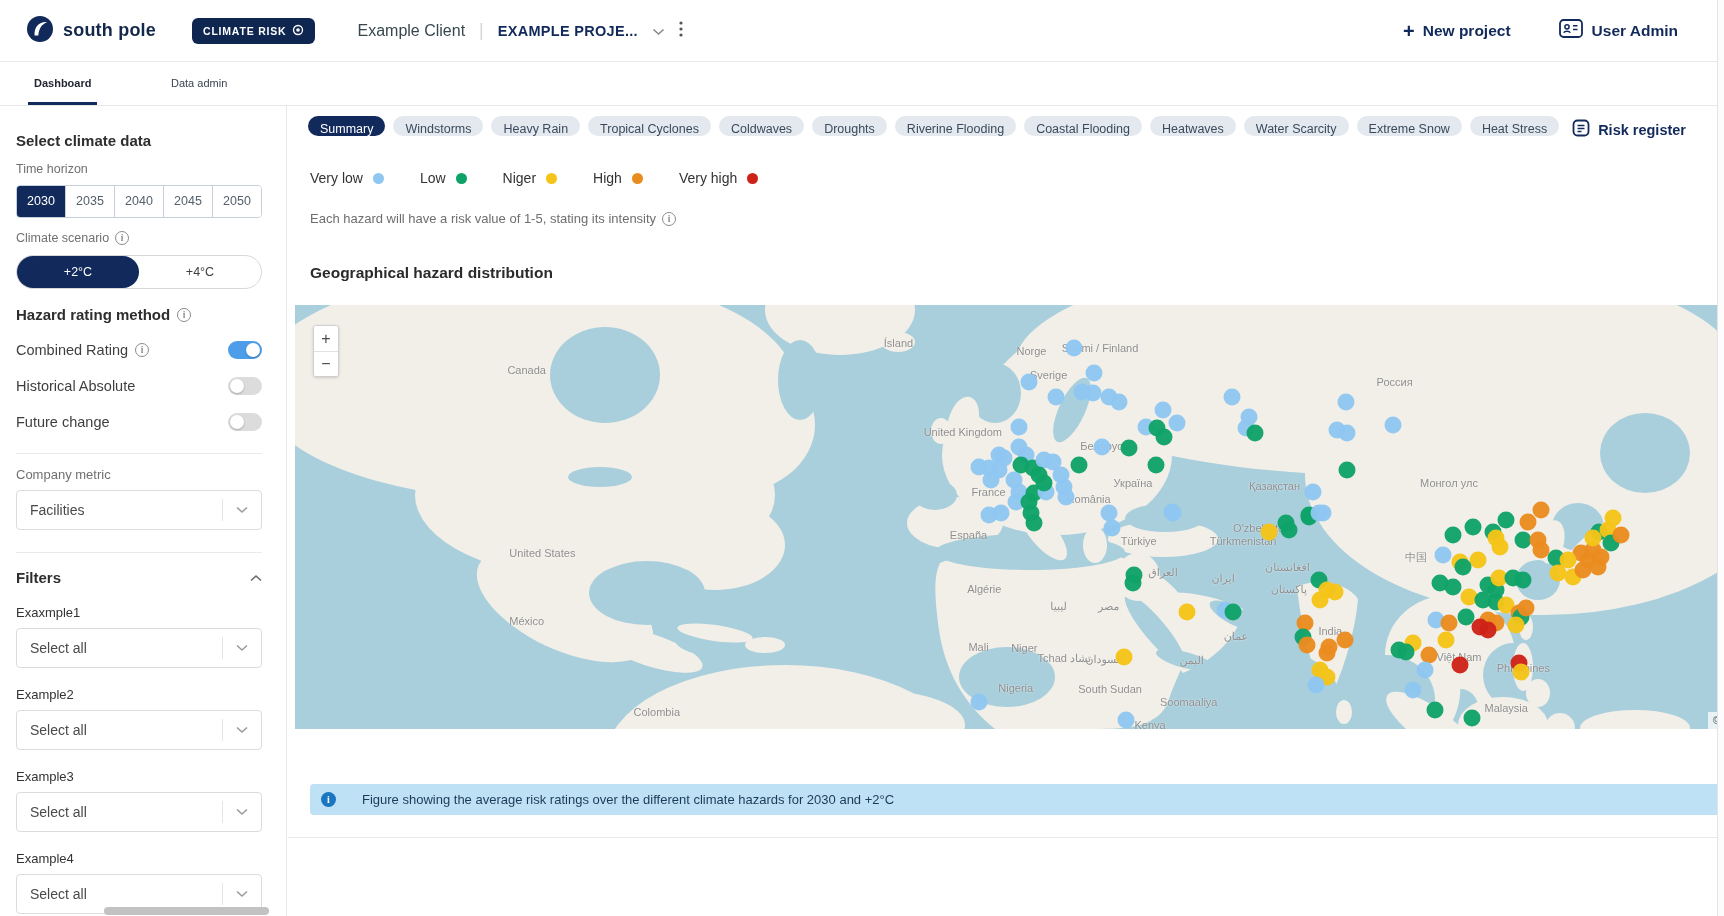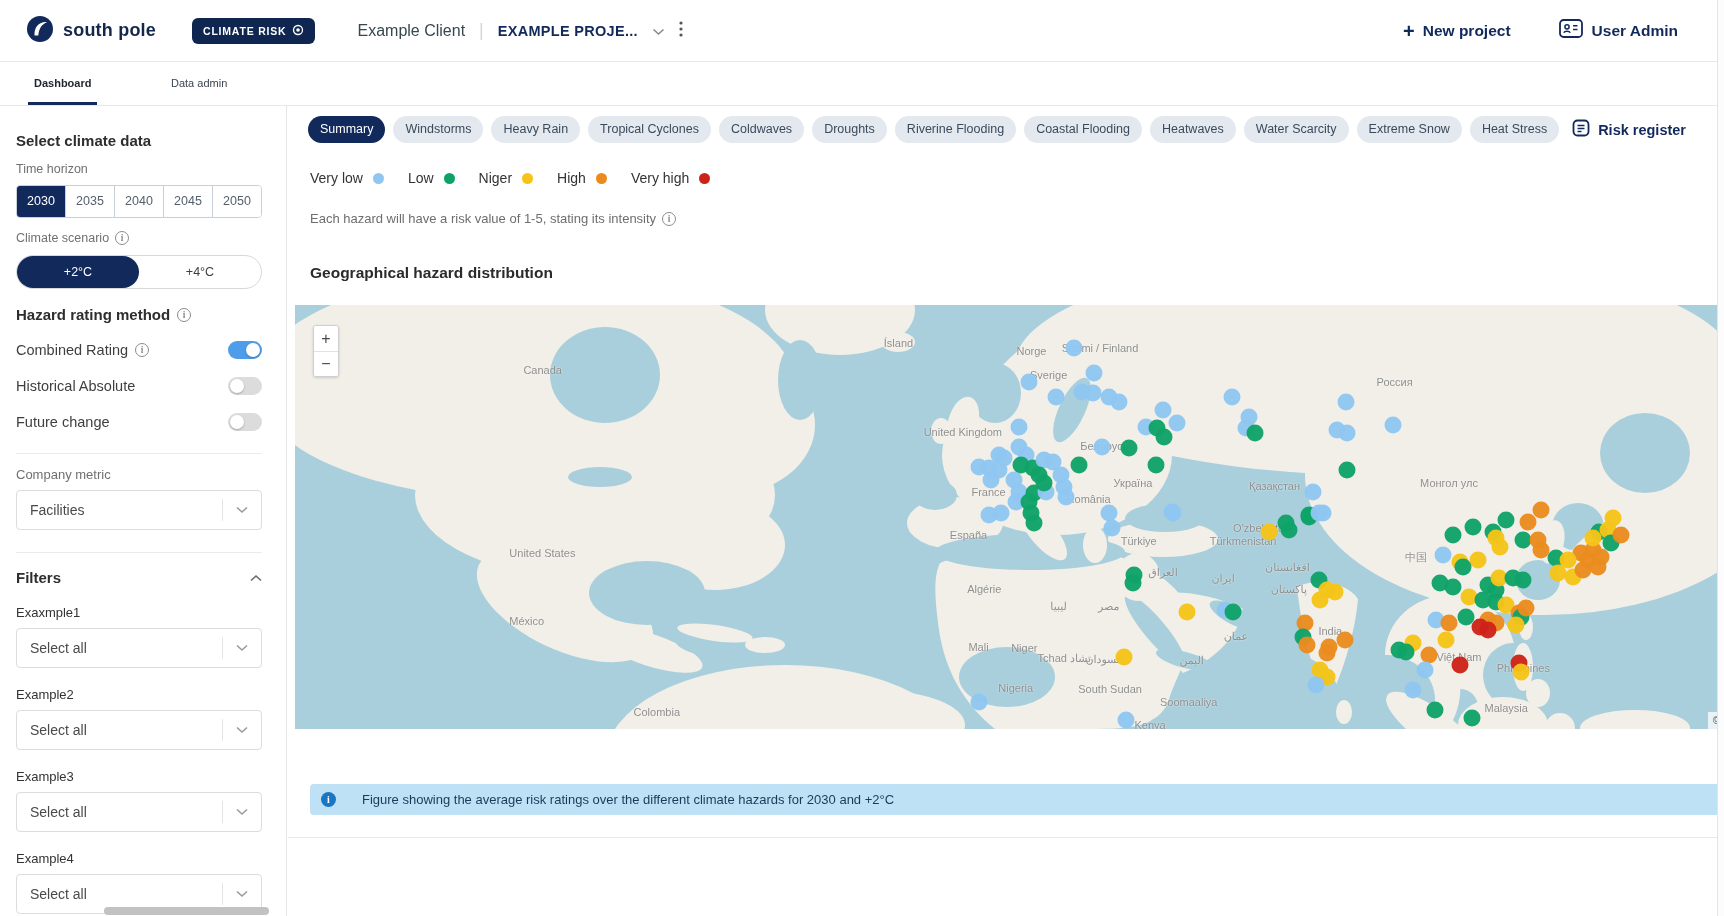--- a/index.html
+++ b/index.html
@@ -59,26 +59,26 @@
   .filters-title { font-size:15px; font-weight:bold; color:#2E2E2E; }
   .f-label { margin-top:19px; font-size:13px; color:#333; }
 
   .info-icon { display:inline-flex; width:14px; height:14px; border:1.2px solid #8C8C8C; border-radius:50%;
     align-items:center; justify-content:center; color:#8C8C8C; flex:none; }
   .info-icon::after { content:"i"; font-size:9.5px; font-family:"Liberation Serif",serif; font-weight:bold; }
 
   
   .main { position:absolute; top:106px; left:288px; right:0; bottom:0; background:#fff; overflow:hidden; }
   .chips { position:absolute; top:10px; left:20px; right:220px; display:flex; gap:8px; flex-wrap:nowrap; }
-  .chip { height:27px; line-height:27px; padding:0 12px; border-radius:14px; background:#E3E9EF; color:#3A4A5C;
+  .chip { height:20px; line-height:27px; padding:0 12px; border-radius:14px; background:#E3E9EF; color:#3A4A5C;
     font-size:12.5px; white-space:nowrap; cursor:pointer; }
   .chip.sel { background:#12295B; color:#fff; }
   .risk-register { position:absolute; top:13px; right:38px; display:flex; align-items:center; gap:8px;
     color:#12295B; font-size:14.5px; font-weight:bold; cursor:pointer; }
-  .legend { position:absolute; top:64px; left:22px; display:flex; gap:24px; align-items:center; }
+  .legend { position:absolute; top:64px; left:22px; display:flex; gap:36px; align-items:center; }
   .legend-item { display:flex; align-items:center; gap:10px; font-size:14px; color:#333; }
   .legend-dot { width:11px; height:11px; border-radius:50%; }
   .note { position:absolute; top:105px; left:22px; font-size:13px; color:#6E6E6E; display:flex; align-items:center; gap:6px; }
   .map-title { position:absolute; top:158px; left:22px; font-size:15.5px; font-weight:bold; color:#2B2B2B; }
 
   .map { position:absolute; top:199px; left:7px; right:-1px; height:424px; background:#A9CFDC; overflow:hidden; }
   .map svg.world { position:absolute; inset:0; }
   .map-label { position:absolute; transform:translate(-50%,-50%); font-size:11px; color:#8F8F8F;
     white-space:nowrap; text-shadow:0 0 2px rgba(255,255,255,.8); pointer-events:none; }
   .map-dot { position:absolute; width:17px; height:17px; border-radius:50%; transform:translate(-50%,-50%); opacity:.96; cursor:pointer; }
@@ -407,21 +407,21 @@
         <ellipse cx="1049" cy="407" rx="8" ry="12"></ellipse>
         <ellipse cx="1265" cy="423" rx="15" ry="15"></ellipse>
         <ellipse cx="1340" cy="423" rx="55" ry="18"></ellipse>
       </g>
     </svg>
     <div class="zoom-ctl">
       <div class="zoom-btn">+</div>
       <div class="zoom-btn">−</div>
     </div>
     <div class="map-attr">©</div>
-  <div class="map-label" style="left: 16.2%; top: 15.3%; margin-left: 16px;">Canada</div>
+  <div class="map-label" style="left: 16.2%; top: 15.3%;">Canada</div>
       <div class="map-label" style="left: 17.3%; top: 58.5%;">United States</div>
       <div class="map-label" style="left: 16.2%; top: 74.5%;">México</div>
       <div class="map-label" style="left: 25.3%; top: 96%;">Colombia</div>
       <div class="map-label" style="left: 42.2%; top: 9%;">Ísland</div>
       <div class="map-label" style="left: 51.5%; top: 10.8%;">Norge</div>
       <div class="map-label" style="left: 52.7%; top: 16.5%;">Sverige</div>
       <div class="map-label" style="left: 56.3%; top: 10.1%;">Suomi / Finland</div>
       <div class="map-label" style="left: 46.7%; top: 30%;">United Kingdom</div>
       <div class="map-label" style="left: 48.5%; top: 44.1%;">France</div>
       <div class="map-label" style="left: 47.1%; top: 54.2%;">España</div>

